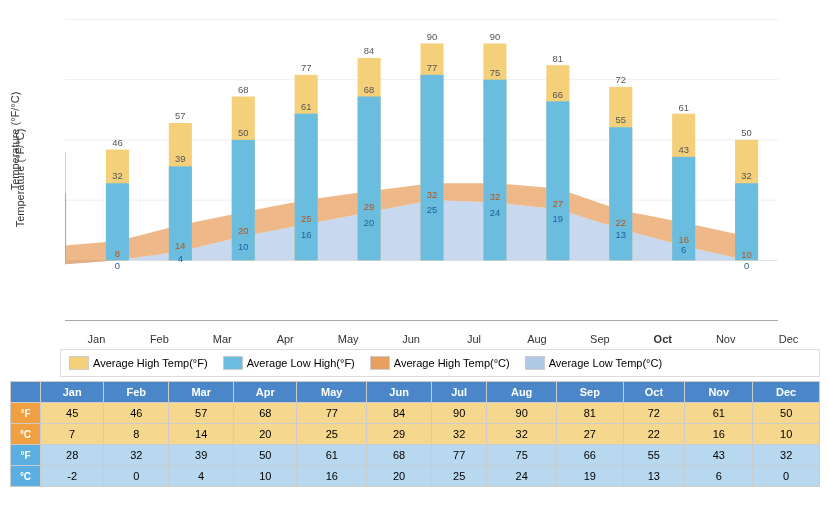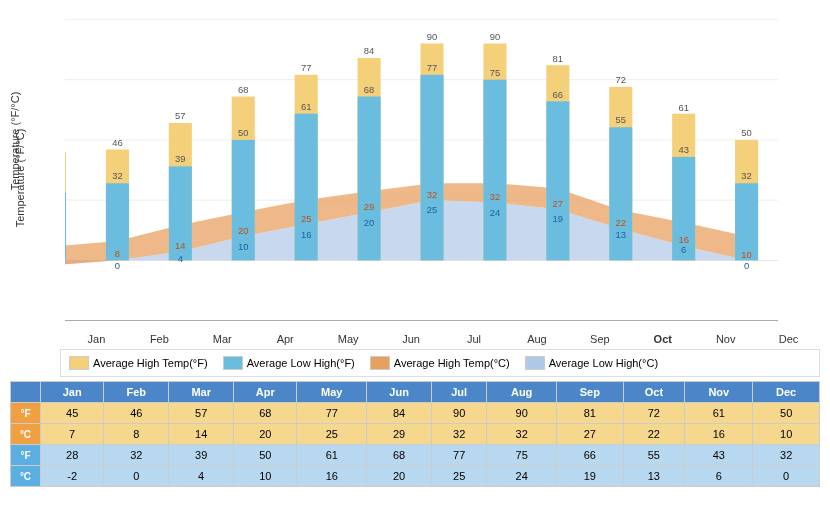--- a/index.html
+++ b/index.html
@@ -168,21 +168,21 @@
     <div style="display:flex;align-items:center;gap:4px;">
       <div style="width:20px;height:14px;background:#6bbde0;border:1px solid #ccc;"></div>
       <span style="font-size:11px;">Average Low High(°F)</span>
     </div>
     <div style="display:flex;align-items:center;gap:4px;">
       <div style="width:20px;height:14px;background:#e8a060;border:1px solid #ccc;"></div>
       <span style="font-size:11px;">Average High Temp(°C)</span>
     </div>
     <div style="display:flex;align-items:center;gap:4px;">
       <div style="width:20px;height:14px;background:#b0c8e8;border:1px solid #ccc;"></div>
-      <span style="font-size:11px;">Average Low High(°C)</span>
+      <span style="font-size:11px;">Average Low Temp(°C)</span>
     </div>
   </div>
 
   <table class="data-table" style="margin-top:4px;">
     <thead>
       <tr>
         <th style="background:#4a86c8;width:30px;"></th>
         <th>Jan</th>
         <th>Feb</th>
         <th>Mar</th>

